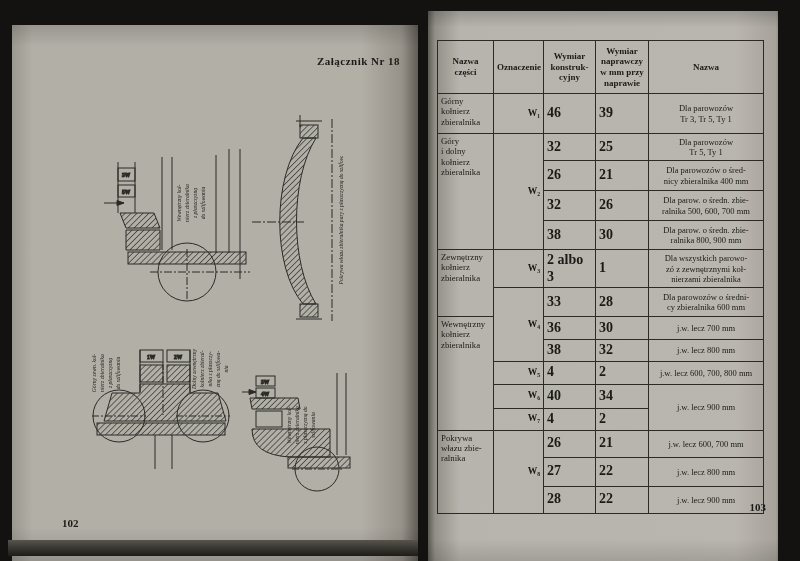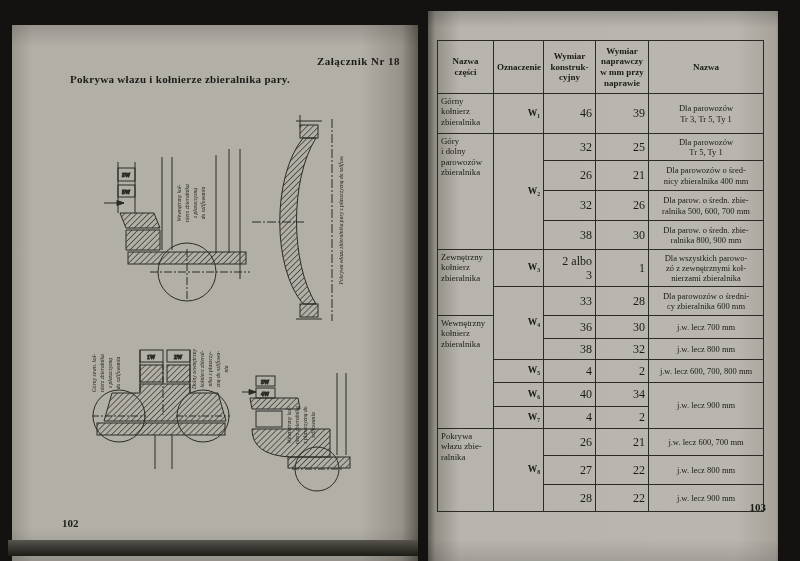--- a/index.html
+++ b/index.html
@@ -38,32 +38,31 @@
     border-collapse:collapse;table-layout:fixed;
     font-size:8.5px;line-height:1.18;color:#1b1a16;
   }
   #repair-table th,#repair-table td{
     border:1.4px solid #2c2a25;white-space:pre-line;
     padding:2px 3px;overflow:hidden;
   }
   #repair-table th{font-weight:700;font-size:9px;text-align:center;vertical-align:middle;height:48px;}
   td.c-part{text-align:left;vertical-align:top;font-size:8.8px;}
   td.c-mark{text-align:right;vertical-align:middle;font-weight:700;font-size:9.5px;}
-  td.c-dim,td.c-rep{text-align:right;vertical-align:middle;font-weight:400;font-size:12px;}
+  td.c-dim,td.c-rep{text-align:left;vertical-align:middle;font-weight:700;font-size:14px;}
   td.c-note{text-align:center;vertical-align:middle;font-size:8.5px;}
   svg text{font-family:"Liberation Serif","DejaVu Serif",serif;}
   .draw-label{font-size:5.6px;font-style:italic;fill:#23221e;}
   .dim-label{font-size:5.4px;font-weight:700;fill:#23221e;}
 </style>
 </head>
 <body>
 
 <div class="page" id="left-page">
   <div class="txt" id="zalacznik">Załącznik Nr 18</div>
-  <div class="txt" id="caption">Pokrywa włazu i kołnierze zbieralnika pary.</div>
   <div class="txt" id="pageno-left">102</div>
 
   <svg style="position:absolute;left:43px;top:87px;" width="350" height="390" viewBox="55 95 350 390">
     <defs>
       <pattern id="hat" width="4.2" height="4.2" patternUnits="userSpaceOnUse" patternTransform="rotate(45)">
         <line x1="0" y1="0" x2="0" y2="4.2" stroke="#2b2a26" stroke-width="1.3"></line>
       </pattern>
     </defs>
     <g stroke="#2b2a26" stroke-width="1" fill="none">
 
@@ -199,21 +198,21 @@
 zbieralnika</td>
           <td class="c-mark">W₁</td>
           <td class="c-dim">46</td>
           <td class="c-rep">39</td>
           <td class="c-note">Dla parowozów
 Tr 3, Tr 5, Ty 1</td>
         </tr>
         <tr style="height: 27px;">
           <td rowspan="4" class="c-part">Góry
 i dolny
-parowozów
+kołnierz
 zbieralnika</td>
           <td rowspan="4" class="c-mark">W₂</td>
           <td class="c-dim">32</td>
           <td class="c-rep">25</td>
           <td class="c-note">Dla parowozów
 Tr 5, Ty 1</td>
         </tr>
         <tr style="height: 30px;">
           <td class="c-dim">26</td>
           <td class="c-rep">21</td>

